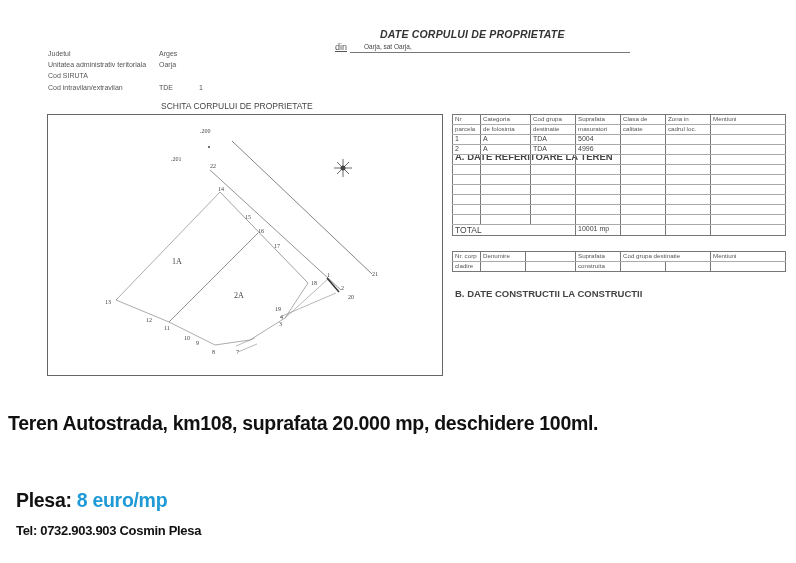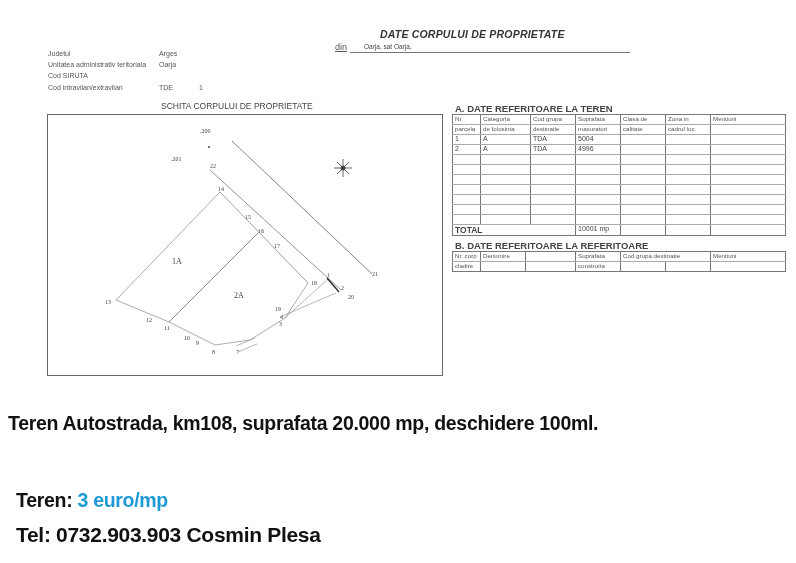--- a/index.html
+++ b/index.html
@@ -6,30 +6,30 @@
   body { width:796px; height:563px; background:#ffffff; position:relative; overflow:hidden; font-family:"Liberation Sans", sans-serif; color:#333; }
   .abs { position:absolute; }
   .fisa-title { left:380px; top:28px; font-size:10.5px; font-style:italic; font-weight:bold; color:#333; letter-spacing:0.2px; }
   .din-label { left:335px; top:42px; font-size:9px; color:#555;text-decoration:underline; }
   .din-line { left:350px; top:52px; width:280px; border-bottom:1px solid #777; }
   .din-value { left:364px; top:43px; font-size:6.5px; color:#444; }
   .meta-label { left:48px; font-size:7px; color:#555; }
   .meta-val { font-size:7px; color:#555; }
   .schita-title { left:161px; top:101px; font-size:8.5px; color:#444; }
   .frame { left:47px; top:114px; width:394px; height:260px; border:1.5px solid #666; }
-  .tbl-title { font-size:9.5px; font-weight:bold; color:#444; }
+  .tbl-title { font-size:9.5px; font-weight:bold; color:#444;margin-top:48px; }
   table.grid { position:absolute; border-collapse:collapse; font-size:6.2px; color:#555; }
   table.grid td { border-left:1px solid #777; border-right:1px solid #777; border-bottom:1px solid #aaa; padding:0 2px; height:9px; vertical-align:top; white-space:nowrap; }
   table.grid tr.top td { border-top:1px solid #777; }
   table.grid td.val { font-size:7px; color:#444; }
-  .total-label { font-weight:bold; font-size:8.5px; color:#444; }
+  .total-label { font-weight:normal; font-size:8.5px; color:#444; }
   .caption { left:8px; top:412px; font-family:"Liberation Sans", sans-serif; font-size:19.5px; font-weight:bold; color:#111; letter-spacing:-0.3px; }
   .price { left:16px; top:489px; font-size:19.5px; font-weight:bold; color:#111; letter-spacing:-0.3px; }
   .price .accent { color:#1f9ad6; }
-  .phone { left:16px; top:523px; font-size:21px; font-weight:bold; color:#111; letter-spacing:-0.3px; }
+  .phone { left:16px; top:523px; font-size:13px; font-weight:bold; color:#111; letter-spacing:-0.3px; }
   svg text { font-family:"Liberation Serif", serif; fill:#444; }
 </style>
 </head>
 <body>
 
 <div class="abs fisa-title">DATE CORPULUI DE PROPRIETATE</div>
 <div class="abs din-label">din</div>
 <div class="abs din-line"></div>
 <div class="abs din-value">Oarja, sat Oarja,</div>
 
@@ -213,21 +213,21 @@
   <tr>
     <td colspan="3" class="total-label" style="border-bottom:1px solid #777">TOTAL</td>
     <td class="val" style="border-bottom:1px solid #777">10001 mp</td>
     <td style="border-bottom:1px solid #777"></td>
         <td style="border-bottom:1px solid #777"></td>
         <td style="border-bottom:1px solid #777"></td>
   </tr>
 </tbody>
   </table>
 
-<div class="abs tbl-title" style="left:455px;top:240px">B. DATE REFERITOARE LA REFERITOARE</div>
+<div class="abs tbl-title" style="left:455px;top:240px">B. DATE CONSTRUCTII LA CONSTRUCTII</div>
 <table class="grid" style="left:452px;top:251px;width:334px">
   <colgroup>
       <col style="width:28px">
       <col style="width:45px">
       <col style="width:50px">
       <col style="width:45px">
       <col style="width:45px">
       <col style="width:45px">
       <col>
     </colgroup>
@@ -246,14 +246,14 @@
     <td style="border-bottom:1px solid #777"></td>
     <td style="border-bottom:1px solid #777">construita</td>
     <td style="border-bottom:1px solid #777"></td>
         <td style="border-bottom:1px solid #777"></td>
         <td style="border-bottom:1px solid #777"></td>
   </tr>
 </tbody>
   </table>
 
 <div class="abs caption">Teren Autostrada, km108, suprafata 20.000 mp, deschidere 100ml.</div>
-<div class="abs price"><span>Teren: </span><span class="accent">3 euro/mp</span></div>
+<div class="abs price"><span>Plesa: </span><span class="accent">8 euro/mp</span></div>
 <div class="abs phone">Tel: 0732.903.903 Cosmin Plesa</div>
 
 </body></html>

